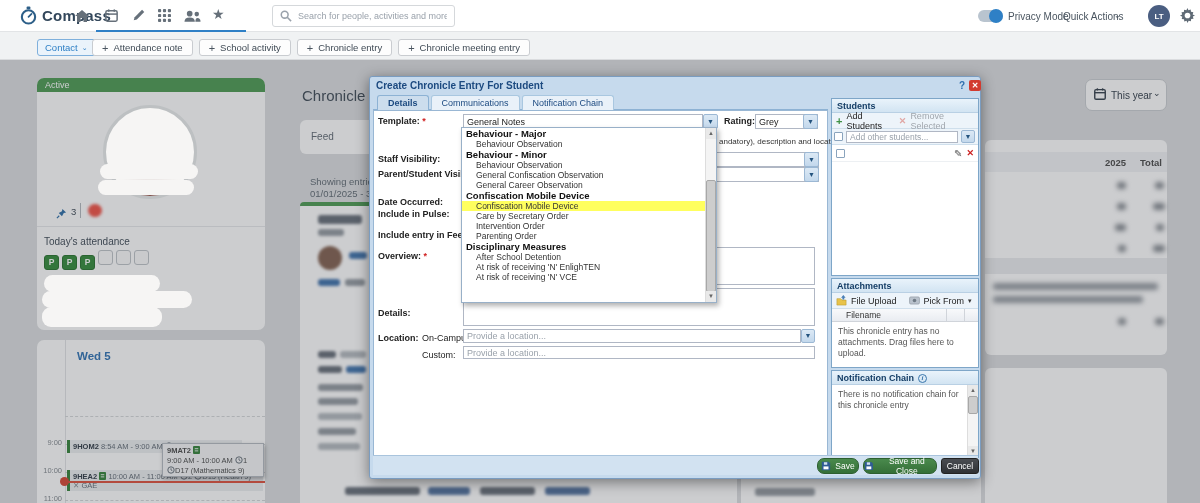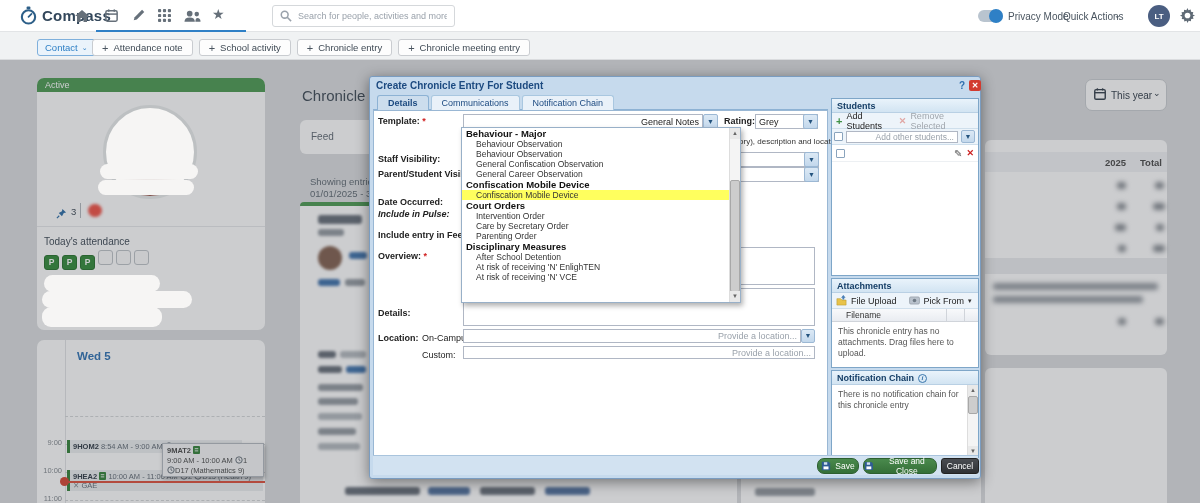--- a/index.html
+++ b/index.html
@@ -49,29 +49,29 @@
 
   
   .modal { position:absolute; left:369px; top:76px; width:612px; height:403px; background:#c6daed; border:1px solid #7a9cc0; border-radius:3px; box-shadow:0 3px 14px rgba(0,0,0,.45); z-index:10; }
   .modal-title { position:absolute; left:6px; top:3px; font-size:10px; font-weight:bold; color:#1c4a80; }
   .mtab-strip { position:absolute; left:3px; top:18px; width:455px; height:15px; border-bottom:1px solid #8db2d4; display:flex; gap:2px; padding-left:4px; }
   .mtab { height:15px; padding:2px 10px 0; font-size:9px; color:#1c4a80; background:#e9f1f9; border:1px solid #a9c7e0; border-bottom:none; border-radius:3px 3px 0 0; cursor:pointer; }
   .mtab.active { background:#ccdded; font-weight:bold; border-color:#8db2d4; }
   .mform { position:absolute; left:3px; top:33px; width:455px; height:346px; background:#fff; border:1px solid #99b7d4; }
   .flabel { position:absolute; font-size:9px; font-weight:bold; color:#222; white-space:nowrap; }
   .req { color:#d02020; }
-  .ftext { border:1px solid #b0b7c4; font-size:9px; color:#222; padding:1px 3px; font-family:"Liberation Sans",sans-serif; outline:none;text-align:right; }
+  .ftext { border:1px solid #b0b7c4; font-size:9px; color:#222; padding:1px 3px; font-family:"Liberation Sans",sans-serif; outline:none; }
   .ftext::placeholder { color:#9aa2ab; }
   .combo-btn { position:absolute; width:15px; height:15px; background:linear-gradient(#dce9f5,#c3d8ec); border:1px solid #9cb8d4; font-size:7px; color:#24537e; text-align:center; line-height:13px; cursor:pointer; border-radius:2px; }
   .fselect { position:absolute; height:15px; background:#fff; border:1px solid #b0b7c4; font-size:9px; color:#222; padding:2px 3px; }
   .ftextarea { position:absolute; background:#fff; border:1px solid #b0b7c4; }
   .hint { position:absolute; font-size:8px; color:#333; white-space:nowrap; }
 
   
-  .ddlist { position:absolute; left:461px; top:127px; width:280px; height:176px; background:#fff; border:1px solid #98b0c8; box-shadow:2px 3px 5px rgba(0,0,0,.3); z-index:12; overflow:hidden; }
+  .ddlist { position:absolute; left:461px; top:127px; width:256px; height:176px; background:#fff; border:1px solid #98b0c8; box-shadow:2px 3px 5px rgba(0,0,0,.3); z-index:12; overflow:hidden; }
   .dd-group { font-size:9.5px; font-weight:bold; color:#111; padding:1px 2px 0 4px; height:11px; line-height:10px; white-space:nowrap; }
   .dd-item { font-size:8.5px; color:#333; padding:1px 2px 0 14px; height:10px; line-height:9px; cursor:pointer; white-space:nowrap; }
   .dd-item.hl { background:#ffff5e; }
   .dd-scroll { position:absolute; right:0; top:0; width:11px; height:174px; background:#f4f4f4; border-left:1px solid #ddd; }
   .dd-arrow { position:absolute; left:0; width:10px; height:11px; background:#e9e9e9; color:#666; font-size:6px; text-align:center; line-height:11px; cursor:pointer; }
   .dd-thumb { position:absolute; left:0; top:52px; width:10px; height:112px; background:#cdcdcd; border:1px solid #a8a8a8; border-radius:2px; }
 
   
   .panel { position:absolute; left:461px; background:#fff; border:1px solid #7ea6c8; }
   .p-head { height:14px; background:linear-gradient(#e9f3fb,#d2e4f2); border-bottom:1px solid #b9d0e4; font-size:9px; font-weight:bold; color:#153e66; padding:1px 0 0 5px; display:flex; gap:4px; align-items:center; }
@@ -340,21 +340,21 @@
 
     <span class="hint" style="left:349px;top:60px;">andatory), description and location.</span>
 
     <span class="flabel" style="left:8px;top:77px;">Staff Visibility:</span>
     <span class="fselect" style="left:93px;top:75px;width:356px;"></span>
     <span class="combo-btn" style="left:434px;top:75px;">▼</span>
     <span class="flabel" style="left:8px;top:92px;">Parent/Student Visibility:</span>
     <span class="fselect" style="left:93px;top:90px;width:356px;"></span>
     <span class="combo-btn" style="left:434px;top:90px;">▼</span>
     <span class="flabel" style="left:8px;top:120px;">Date Occurred:</span>
-    <span class="flabel" style="left:8px;top:132px;font-style:italic;">Include in Pulse:</span>
+    <span class="flabel" style="left:8px;top:132px;">Include in Pulse:</span>
     <span class="flabel" style="left:8px;top:153px;">Include entry in Feed:</span>
     <span class="flabel" style="left:8px;top:174px;"><span>Overview:</span> <span class="req">*</span></span>
     <div class="ftextarea" style="left:93px;top:170px;width:352px;height:38px;"></div>
     <span class="flabel" style="left:8px;top:231px;">Details:</span>
     <div class="ftextarea" style="left:93px;top:211px;width:352px;height:38px;"></div>
     <span class="flabel" style="left:8px;top:256px;">Location:</span>
     <span class="flabel" style="left:52px;top:256px;font-weight:normal;">On-Campus:</span>
     <input class="ftext abs" style="left: 93px; top: 252px; width: 338px; height: 14px;" placeholder="Provide a location...">
     <span class="combo-btn" style="left:431px;top:252px;width:14px;height:14px;line-height:12px;">▼</span>
     <span class="flabel" style="left:52px;top:273px;font-weight:normal;">Custom:</span>
@@ -444,28 +444,28 @@
       <button class="btn-dark" style="left:568px;width:38px;">
         <span>Cancel</span>
       </button>
     </div>
   </div>
 
   <div class="ddlist">
     <div id="dropdown-items">
         <div class="dd-group">Behaviour - Major</div>
         <div class="dd-item">Behaviour Observation</div>
+        <div class="dd-group">Behaviour - Minor</div>
         <div class="dd-item">Behaviour Observation</div>
         <div class="dd-item">General Confiscation Observation</div>
         <div class="dd-item">General Career Observation</div>
         <div class="dd-group">Confiscation Mobile Device</div>
         <div class="dd-item hl">Confiscation Mobile Device</div>
-        <div class="dd-group">Court Orders</div>
+        <div class="dd-item">Care by Secretary Order</div>
         <div class="dd-item">Intervention Order</div>
-        <div class="dd-item">Care by Secretary Order</div>
         <div class="dd-item">Parenting Order</div>
         <div class="dd-group">Disciplinary Measures</div>
         <div class="dd-item">After School Detention</div>
         <div class="dd-item">At risk of receiving 'N' EnlighTEN</div>
         <div class="dd-item">At risk of receiving 'N' VCE</div>
       </div>
     <div class="dd-scroll">
       <span class="dd-arrow" style="top:0;">▲</span>
       <span class="dd-thumb"></span>
       <span class="dd-arrow" style="bottom:0;">▼</span>

